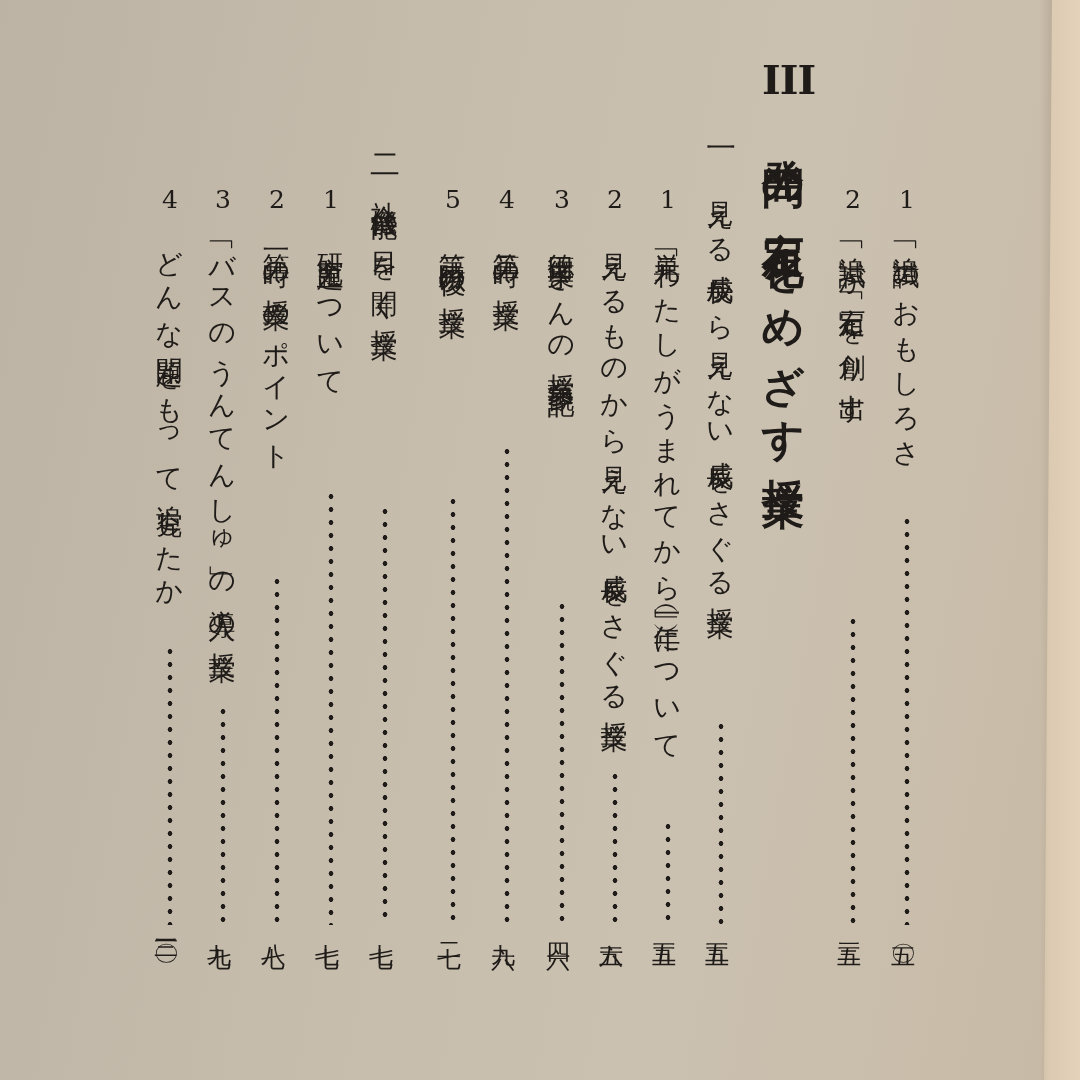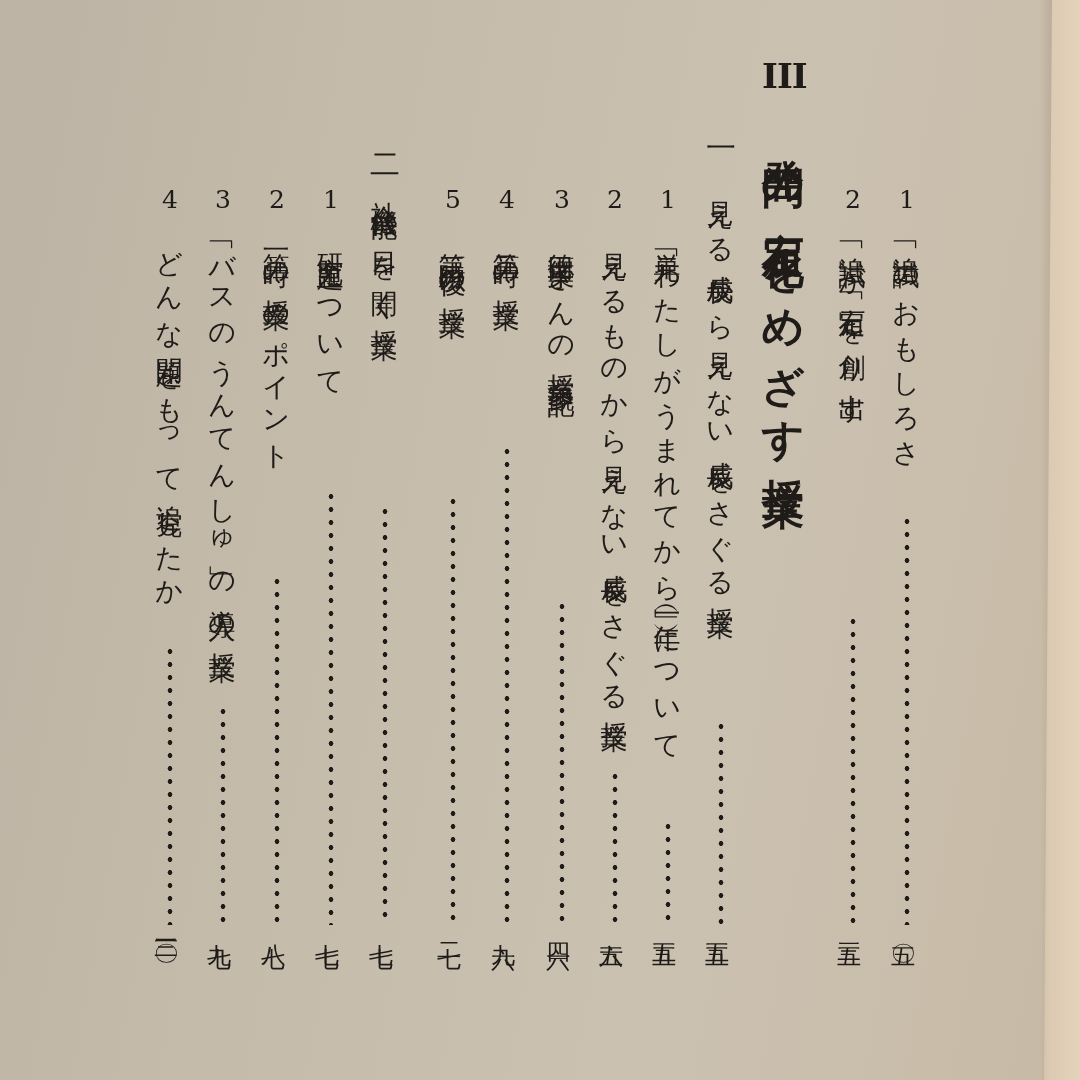--- a/index.html
+++ b/index.html
@@ -54,21 +54,21 @@
       font-size: 30px;
       letter-spacing: 6px;
     }
     .part-title {
       font-size: 42px;
       letter-spacing: 8px;
       font-weight: 600;
     }
     .part-num {
       position: absolute;
-      font-size: 34px;
+      font-size: 40px;
       font-weight: bold;
       font-family: "DejaVu Serif", serif;
       writing-mode: horizontal-tb;
       letter-spacing: -1px;
     }
     .leader {
       position: absolute;
       width: 6px;
       background-image: radial-gradient(circle, #1e1b18 2.3px, transparent 2.6px);
       background-size: 6px 13px;

